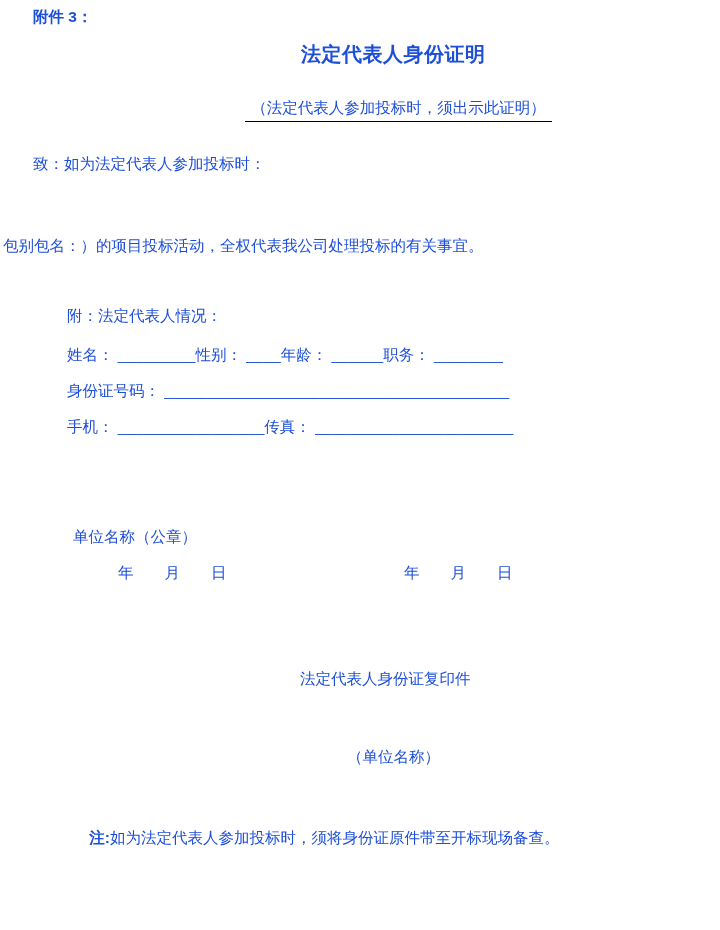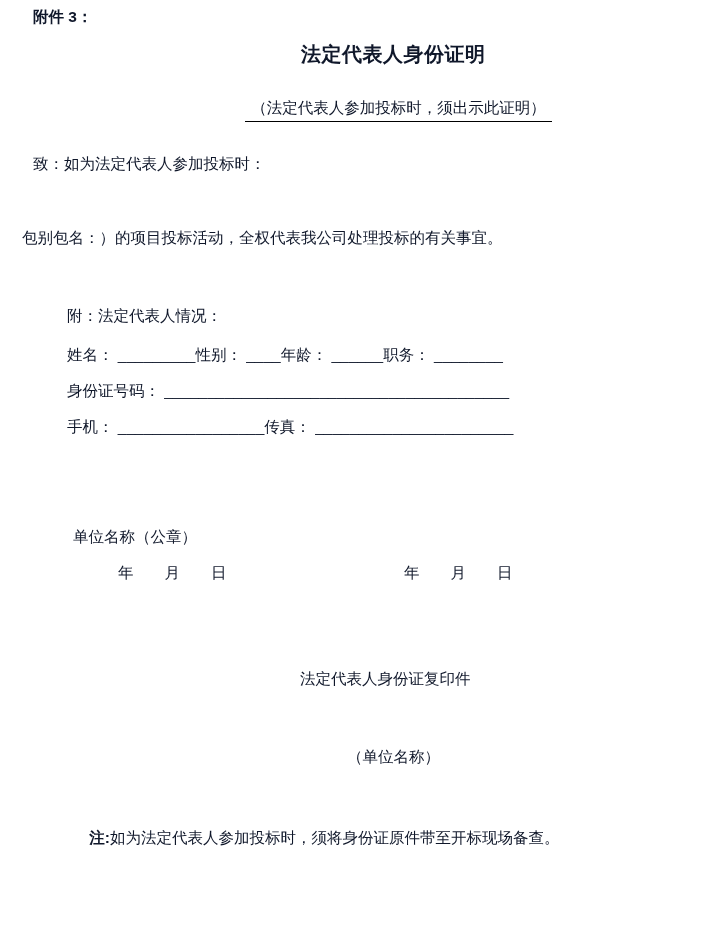--- a/index.html
+++ b/index.html
@@ -14,35 +14,35 @@
     background: #ffffff;
     color: #000000;
     font-family: "Liberation Sans", "DejaVu Sans", sans-serif;
     overflow: hidden;
   }
   .line {
     position: absolute;
     white-space: pre;
     font-size: 15.5px;
     line-height: 1.25;
-    color: #0f172a;
+    color: #1d4ed8;
   }
   .bold { font-weight: bold; }
 
   .attachment-label { left: 33px;  top: 7px;  font-weight: bold; }
   .doc-title       { left: 301px; top: 42px; font-size: 20px; font-weight: bold; letter-spacing: 0.5px; }
   .doc-subtitle    { left: 228px; top: 79px; }
   .doc-subtitle .u-wrap {
     display: inline-block;
     padding: 0 6px 3px 6px;
     border-bottom: 1.5px solid #000;
   }
   .salutation      { left: 33px;  top: 154px; }
   .body-line1      { left: 72px;  top: 198px; }
-  .body-line2      { left: 3px;   top: 228px; margin-left: 19px; }
+  .body-line2      { left: 3px;   top: 236px; }
   .rep-heading     { left: 67px;  top: 306px; }
   .name-line       { left: 67px;  top: 345px; }
   .id-line         { left: 67px;  top: 381px; }
   .phone-line      { left: 67px;  top: 417px; }
   .sig-unit-label  { left: 73px;  top: 527px; }
   .sig-rep-label   { left: 373px; top: 527px; }
   .sig-date-left   { left: 118px; top: 563px; }
   .sig-date-right  { left: 404px; top: 563px; }
   .copy-heading    { left: 300px; top: 637px; margin-top: 32px; }
   .paste-hint      { left: 347px; top: 747px; }

